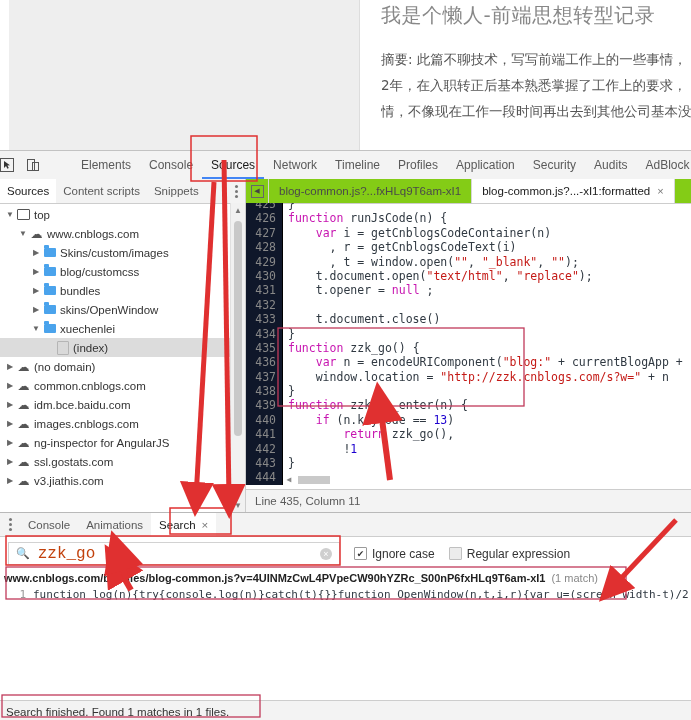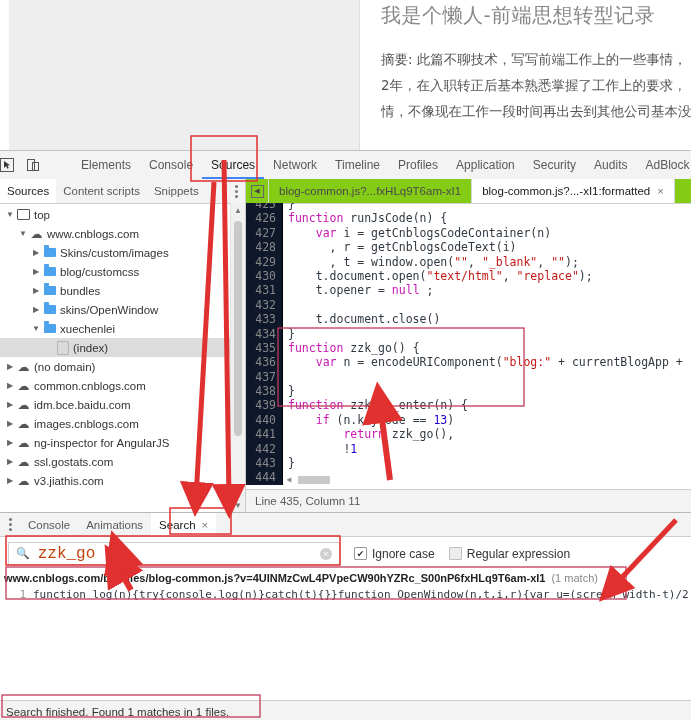--- a/index.html
+++ b/index.html
@@ -323,21 +323,21 @@
           <div class="cline"><span class="gut">427</span><span class="ctext">    <span class="kw">var</span> i = getCnblogsCodeContainer(n)</span></div>
           <div class="cline"><span class="gut">428</span><span class="ctext">      , r = getCnblogsCodeText(i)</span></div>
           <div class="cline"><span class="gut">429</span><span class="ctext">      , t = window.open(<span class="str">""</span>, <span class="str">"_blank"</span>, <span class="str">""</span>);</span></div>
           <div class="cline"><span class="gut">430</span><span class="ctext">    t.document.open(<span class="str">"text/html"</span>, <span class="str">"replace"</span>);</span></div>
           <div class="cline"><span class="gut">431</span><span class="ctext">    t.opener = <span class="kw">null</span> ;</span></div>
           <div class="cline"><span class="gut">432</span></div>
           <div class="cline"><span class="gut">433</span><span class="ctext">    t.document.close()</span></div>
           <div class="cline"><span class="gut">434</span><span class="ctext">}</span></div>
           <div class="cline"><span class="gut">435</span><span class="ctext"><span class="kw">function</span> zzk_go() {</span></div>
           <div class="cline"><span class="gut">436</span><span class="ctext">    <span class="kw">var</span> n = encodeURIComponent(<span class="str">"blog:"</span> + currentBlogApp + <span class="str">" "</span></span></div>
-          <div class="cline"><span class="gut">437</span></div>
+          <div class="cline"><span class="gut">437</span><span class="ctext">    window.location = <span class="str">"http://zzk.cnblogs.com/s?w="</span> + n</span></div>
           <div class="cline"><span class="gut">438</span><span class="ctext">}</span></div>
           <div class="cline"><span class="gut">439</span><span class="ctext"><span class="kw">function</span> zzk_go_enter(n) {</span></div>
           <div class="cline"><span class="gut">440</span><span class="ctext">    <span class="kw">if</span> (n.keyCode == <span class="num">13</span>)</span></div>
           <div class="cline"><span class="gut">441</span><span class="ctext">        <span class="kw">return</span> zzk_go(),</span></div>
           <div class="cline"><span class="gut">442</span><span class="ctext">        !<span class="num">1</span></span></div>
           <div class="cline"><span class="gut">443</span><span class="ctext">}</span></div>
           <div class="cline"><span class="gut">444</span><span class="ctext"></span></div>
 
           <div class="code-hscroll">
             <div class="chs-left">◀</div>

